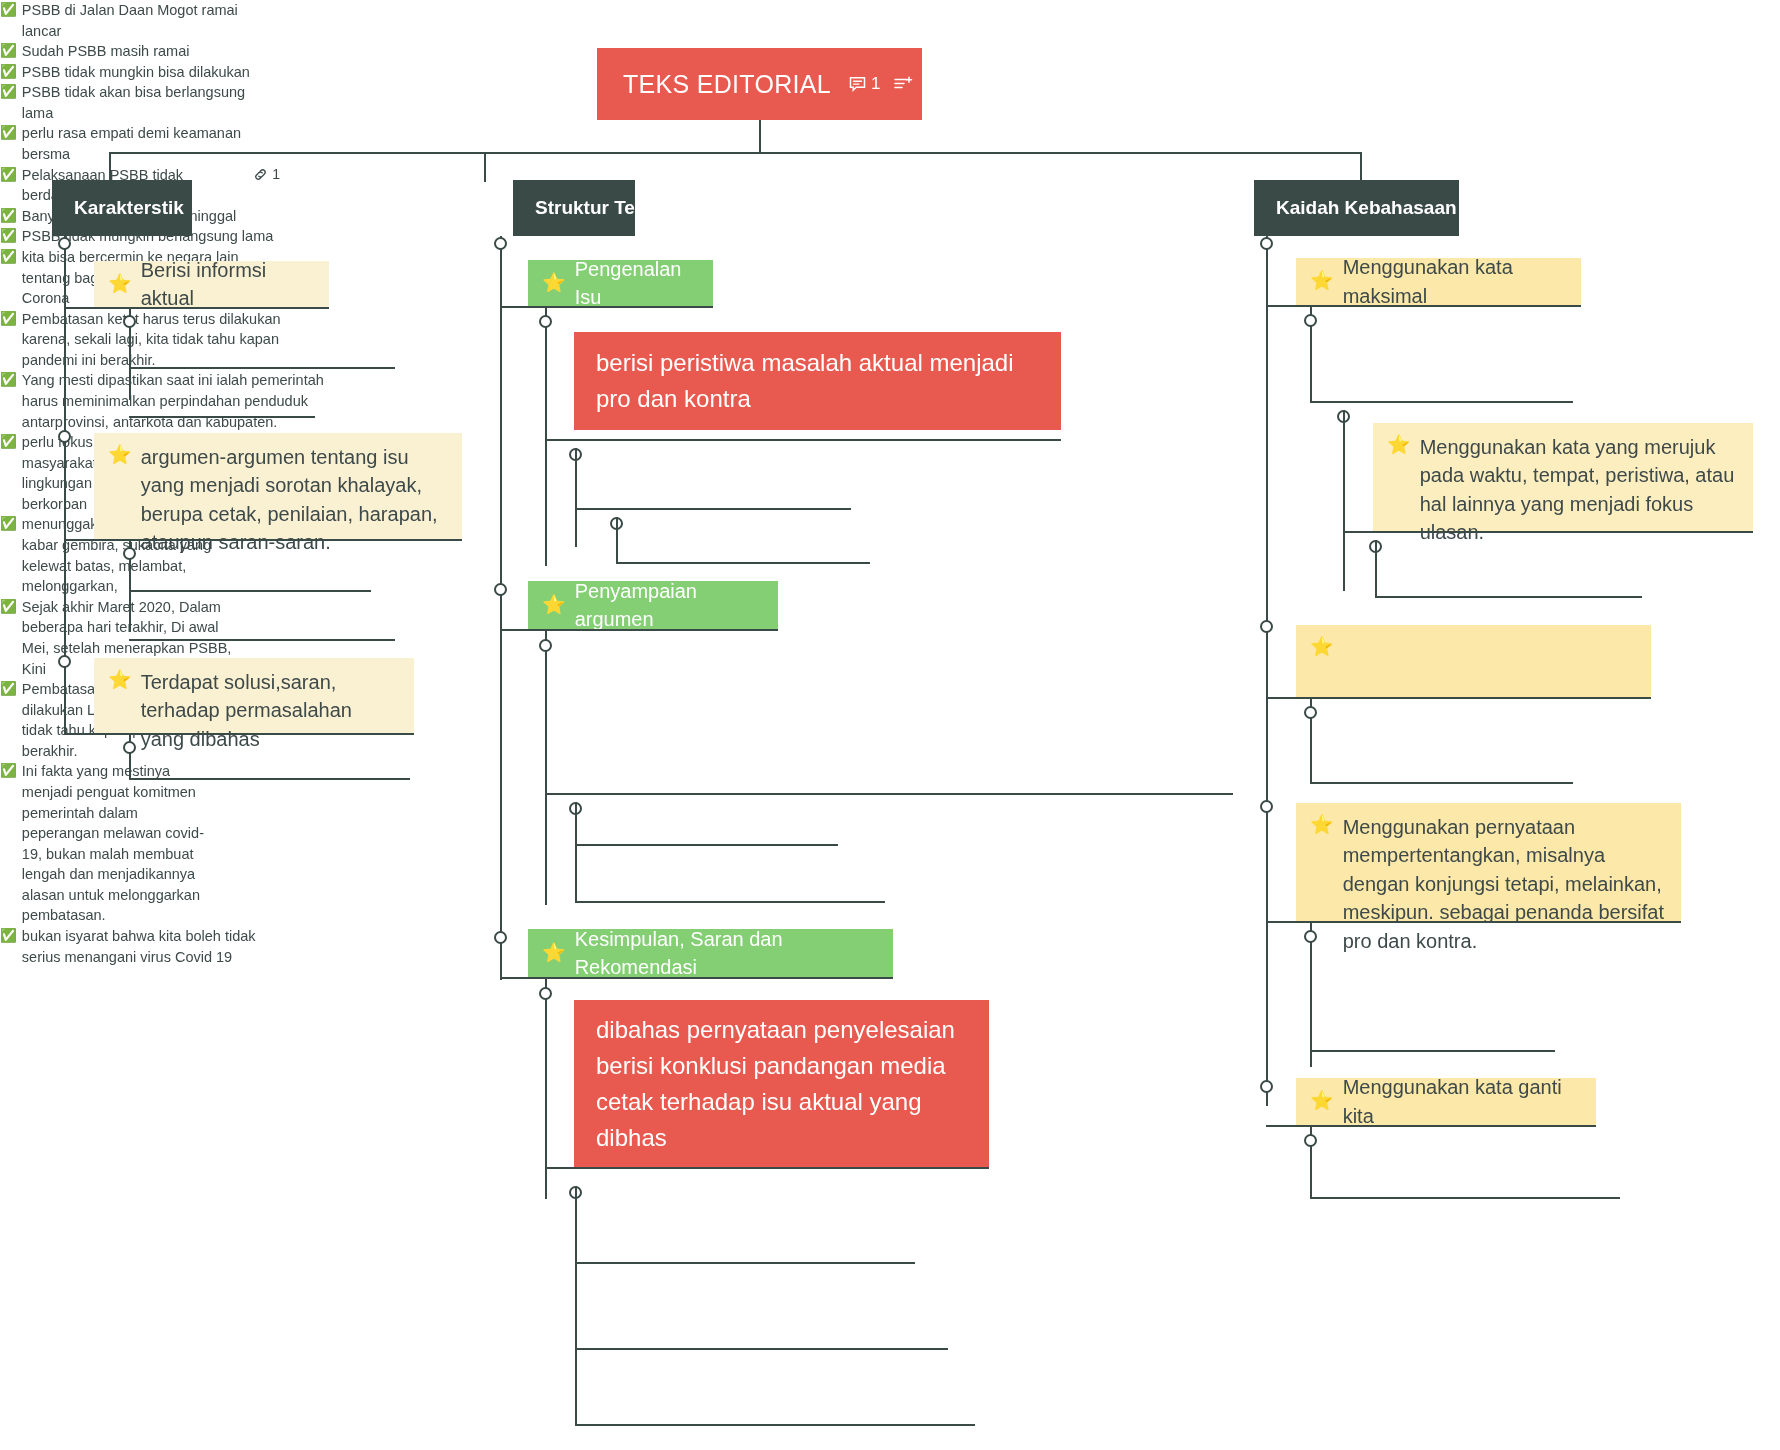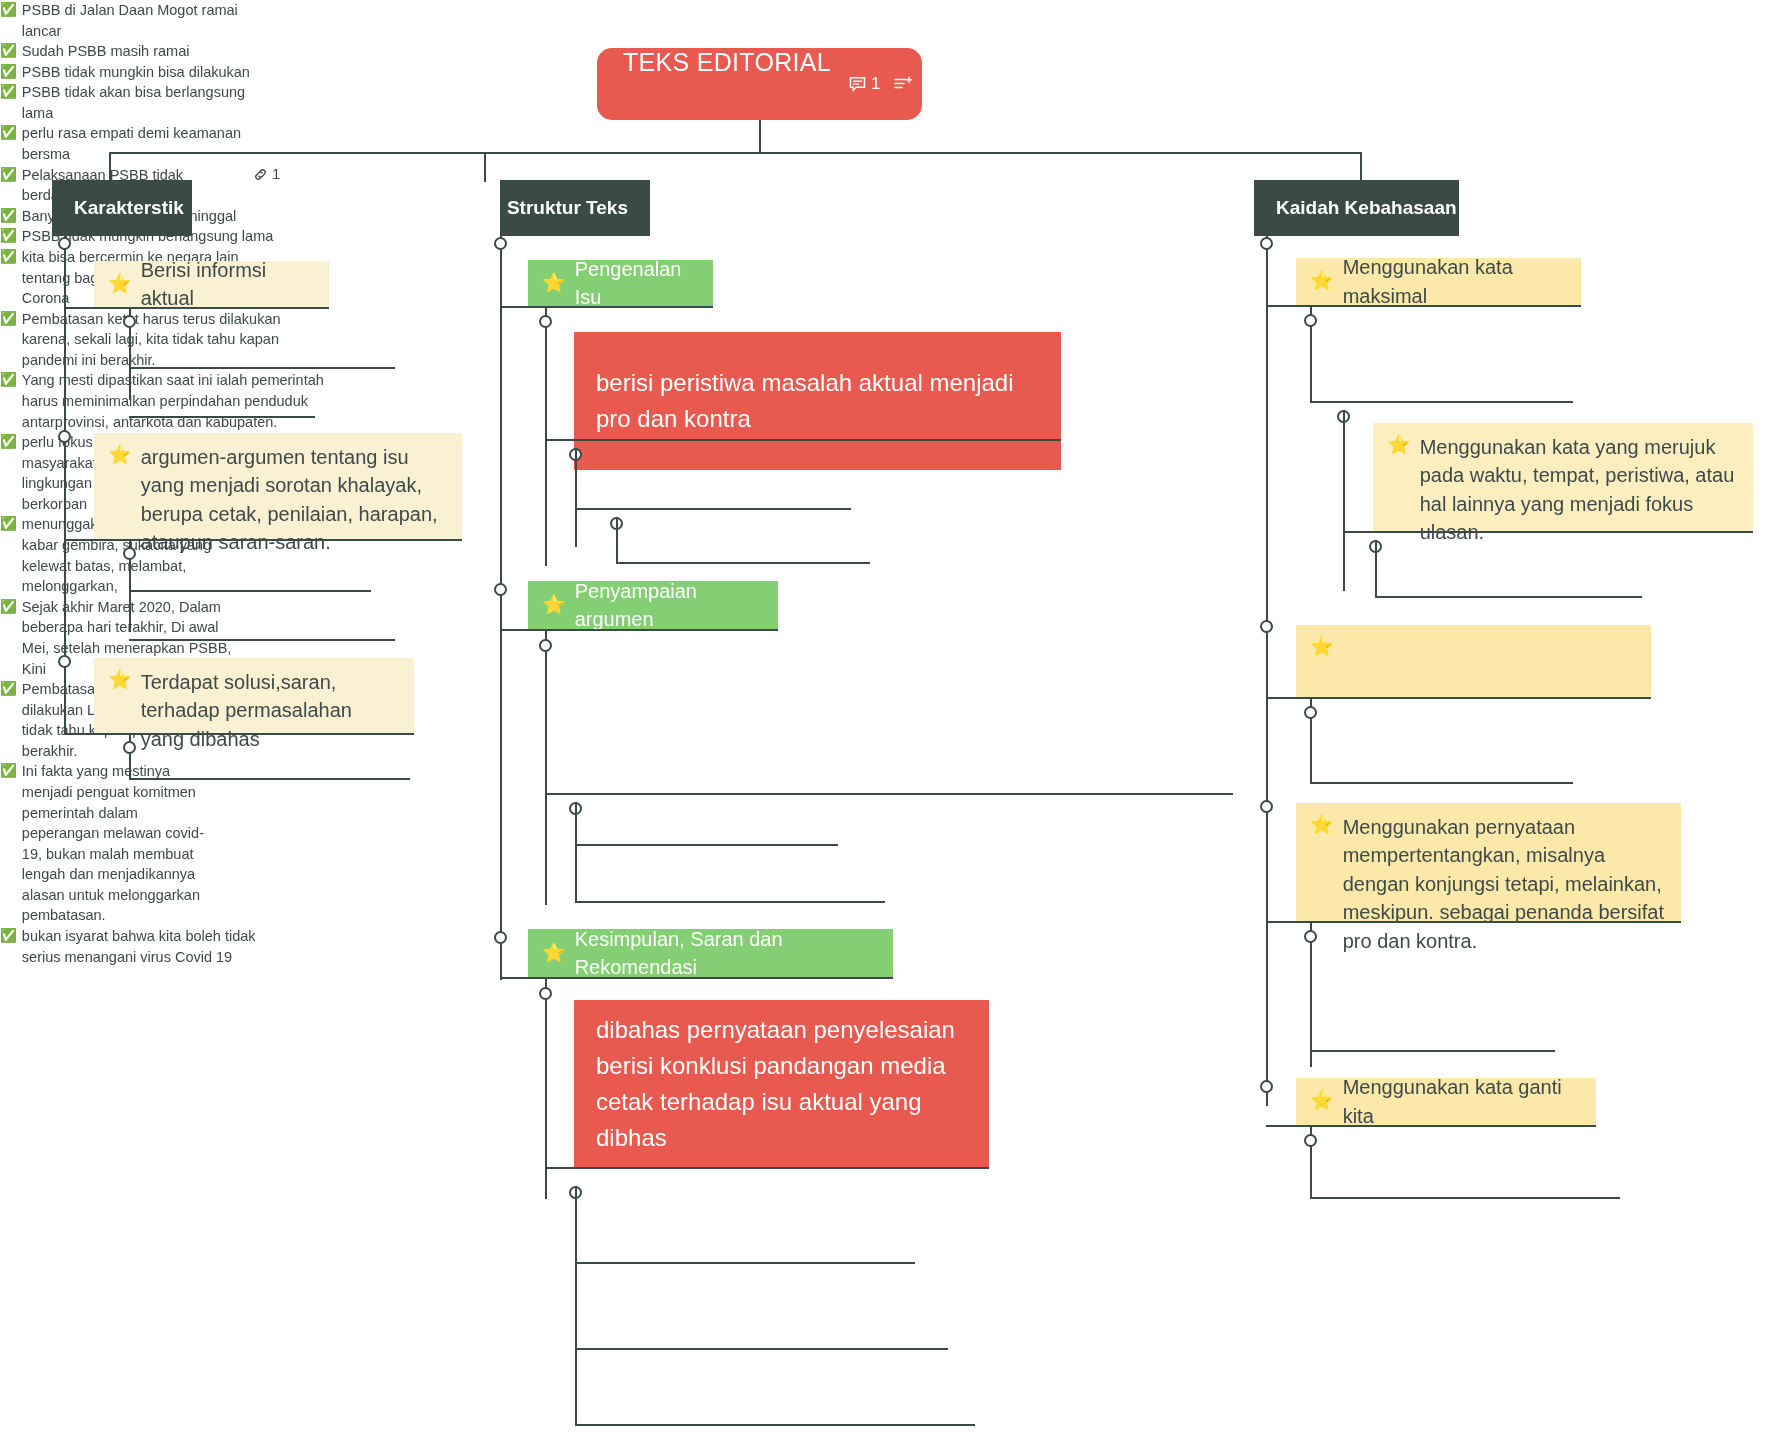--- a/index.html
+++ b/index.html
@@ -24,26 +24,26 @@
   
   .node {
     position: absolute;
     box-sizing: border-box;
   }
   
   .root-node {
     background: #e8594f;
     color: #ffffff;
     display: flex;
+    align-items: center;
     padding: 0 26px;
     font-size: 25px;
     letter-spacing: .3px;
     font-weight: 400;
     white-space: nowrap;
-    border-radius: 15px;
   }
   .root-badges {
     display: flex;
     align-items: center;
     gap: 13px;
     margin-left: 18px;
     font-size: 17px;
   }
   .badge-group {
     display: flex;
@@ -223,35 +223,35 @@
   </div>
   <div class="uline" style="left:64px; top:733px; width:350px;"></div>
   <div class="vline" style="left:129px; top:733px; height:45px;"></div>
   <div class="dot" style="left:123px; top:741px;"></div>
   <div class="leaf" style="left:131px; top:758px; width:270px;">
     <span class="leaf-ico">✅</span>
     <span>perlu rasa empati demi keamanan bersma</span>
   </div>
   <div class="uline" style="left:129px; top:778px; width:281px;"></div>
 
-  <div class="node branch-node" style="left:500px; top:180px; width:150px; height:56px;justify-content:flex-end;">
+  <div class="node branch-node" style="left:513px; top:180px; width:122px; height:56px;">
     <span>Struktur Teks</span>
   </div>
   <div class="vline" style="left:500px; top:236px; height:744px;"></div>
 
   <div class="dot" style="left:494px; top:237px;"></div>
   <div class="node topic-box topic-green one-line" style="left:528px; top:260px; width:185px; height:46px;">
     <span class="topic-ico">⭐</span>
     <span>Pengenalan Isu</span>
   </div>
   <div class="uline" style="left:500px; top:306px; width:213px;"></div>
   <div class="vline" style="left:545px; top:306px; height:260px;"></div>
   <div class="dot" style="left:539px; top:315px;"></div>
 
-  <div class="node stmt-red" style="left:574px; top:332px; width:487px; height:138px;">
+  <div class="node stmt-red" style="left:574px; top:332px; width:487px; height:98px;">
     <span>berisi peristiwa masalah aktual menjadi pro dan kontra</span>
   </div>
   <div class="uline" style="left:545px; top:439px; width:516px;"></div>
   <div class="dot" style="left:569px; top:448px;"></div>
   <div class="vline" style="left:575px; top:448px; height:99px;"></div>
 
   <div class="leaf" style="left:608px; top:463px; width:280px;">
     <span class="leaf-ico">✅</span>
     <span style="width:222px;">Pelaksanaan PSBB  tidak berdampak maksimal</span>
     <span class="leaf-clip">

